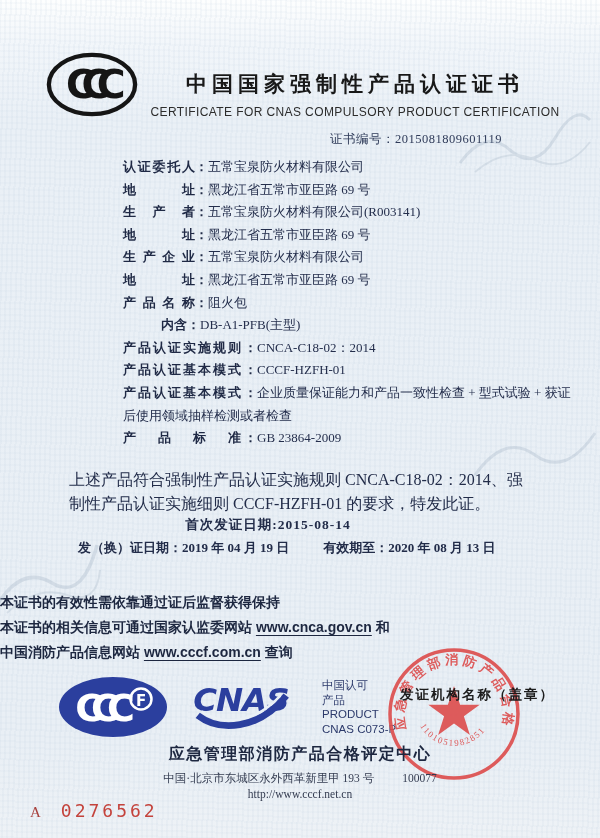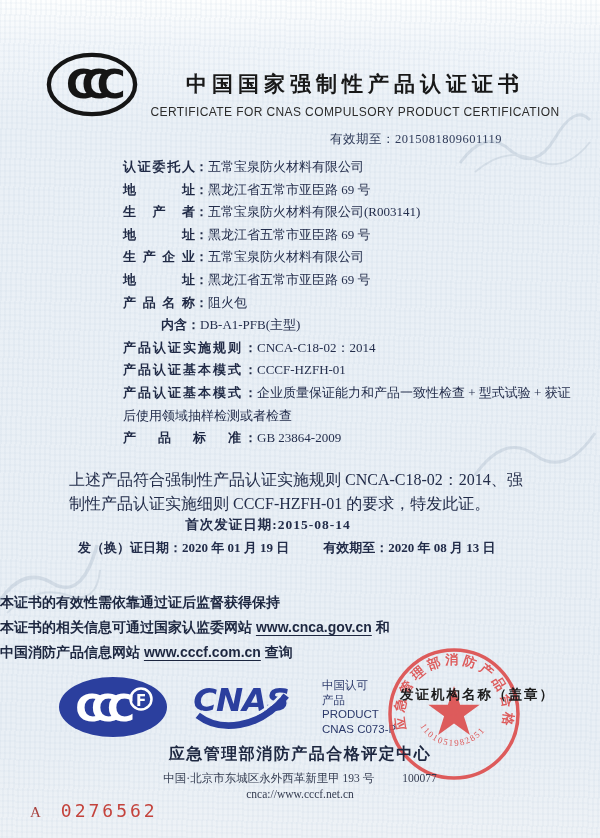--- a/index.html
+++ b/index.html
@@ -77,21 +77,21 @@
     <ellipse cx="50" cy="36" rx="45" ry="31" fill="none" stroke="#151515" stroke-width="4.5"></ellipse>
     <text x="47" y="50" text-anchor="middle" font-family="'DejaVu Sans',sans-serif" font-weight="bold" font-size="41" letter-spacing="-14" fill="#151515">CCC</text>
   </svg>
 
   <div class="abs titles">
     <div class="title">中国国家强制性产品认证证书</div>
     <div class="subtitle">CERTIFICATE FOR CNAS COMPULSORY PRODUCT CERTIFICATION</div>
   </div>
 
   <div class="abs cert-no">
-    <span>有效期至：</span><span>2015081809601119</span>
+    <span>证书编号：</span><span>2015081809601119</span>
   </div>
 
   <div class="abs fields" id="fields">
       <div class="row"><span class="lbl">认证委托人</span><span class="colon">：</span><span class="val">五常宝泉防火材料有限公司</span></div>
       <div class="row"><span class="lbl">地址</span><span class="colon">：</span><span class="val">黑龙江省五常市亚臣路 69 号</span></div>
       <div class="row"><span class="lbl">生产者</span><span class="colon">：</span><span class="val">五常宝泉防火材料有限公司(R003141)</span></div>
       <div class="row"><span class="lbl">地址</span><span class="colon">：</span><span class="val">黑龙江省五常市亚臣路 69 号</span></div>
       <div class="row"><span class="lbl">生产企业</span><span class="colon">：</span><span class="val">五常宝泉防火材料有限公司</span></div>
       <div class="row"><span class="lbl">地址</span><span class="colon">：</span><span class="val">黑龙江省五常市亚臣路 69 号</span></div>
       <div class="row"><span class="lbl">产品名称</span><span class="colon">：</span><span class="val">阻火包</span></div>
@@ -100,21 +100,21 @@
       <div class="row wide"><span class="lbl">产品认证基本模式</span><span class="colon">：</span><span class="val">CCCF-HZFH-01</span></div>
       <div class="row wide"><span class="lbl">产品认证基本模式</span><span class="colon">：</span><span class="val">企业质量保证能力和产品一致性检查 + 型式试验 + 获证后使用领域抽样检测或者检查</span></div>
       <div class="row wide"><span class="lbl">产品标准</span><span class="colon">：</span><span class="val">GB 23864-2009</span></div>
     </div>
 
   <p class="abs compliance">上述产品符合强制性产品认证实施规则 CNCA-C18-02：2014、强制性产品认证实施细则 CCCF-HZFH-01 的要求，特发此证。</p>
 
   <div class="abs first-issue">首次发证日期:2015-08-14</div>
 
   <div class="abs dates-row">
-    <span>发（换）证日期：2020 年 01 月 19 日</span>
+    <span>发（换）证日期：2019 年 04 月 19 日</span>
     <span>有效期至：2020 年 08 月 13 日</span>
   </div>
 
   <div class="abs notice">
     <div>本证书的有效性需依靠通过证后监督获得保持</div>
     <div><span>本证书的相关信息可通过国家认监委网站 </span><span class="url">www.cnca.gov.cn</span><span> 和</span></div>
     <div><span>中国消防产品信息网站 </span><span class="url">www.cccf.com.cn</span><span> 查询</span></div>
   </div>
 
   <svg class="abs cccf-mark" viewBox="0 0 110 62" width="110" height="62">
@@ -148,21 +148,21 @@
       <textPath href="#sealBottom" startOffset="0">1101051982851</textPath>
     </text>
     <polygon fill="#dd4f4f" points="74,46 80.1,64.7 99.7,64.7 83.9,76.2 89.9,94.9 74,83.4 58.1,94.9 64.1,76.2 48.3,64.7 67.9,64.7"></polygon>
   </svg>
   <div class="abs seal-label">发证机构名称（盖章）</div>
 
   <div class="abs issuer-name">应急管理部消防产品合格评定中心</div>
   <div class="abs issuer-address">
     <span>中国·北京市东城区永外西革新里甲 193 号</span><span class="post">100077</span>
   </div>
-  <div class="abs website">cnca://www.cccf.net.cn</div>
+  <div class="abs website">http://www.cccf.net.cn</div>
 
   <div class="abs serial">
     <span class="prefix">A</span>
     <span class="number">0276562</span>
   </div>
 
   <svg class="abs wm" style="left:455px;top:108px;" width="140" height="70" viewBox="0 0 140 70">
     <path d="M5 55 Q 30 20 55 42 T 100 30 T 135 12" stroke="#9fb0c2" stroke-width="3" fill="none"></path>
     <path d="M20 64 Q 50 38 80 52 T 135 34" stroke="#a8b8c8" stroke-width="2" fill="none"></path>
   </svg>

